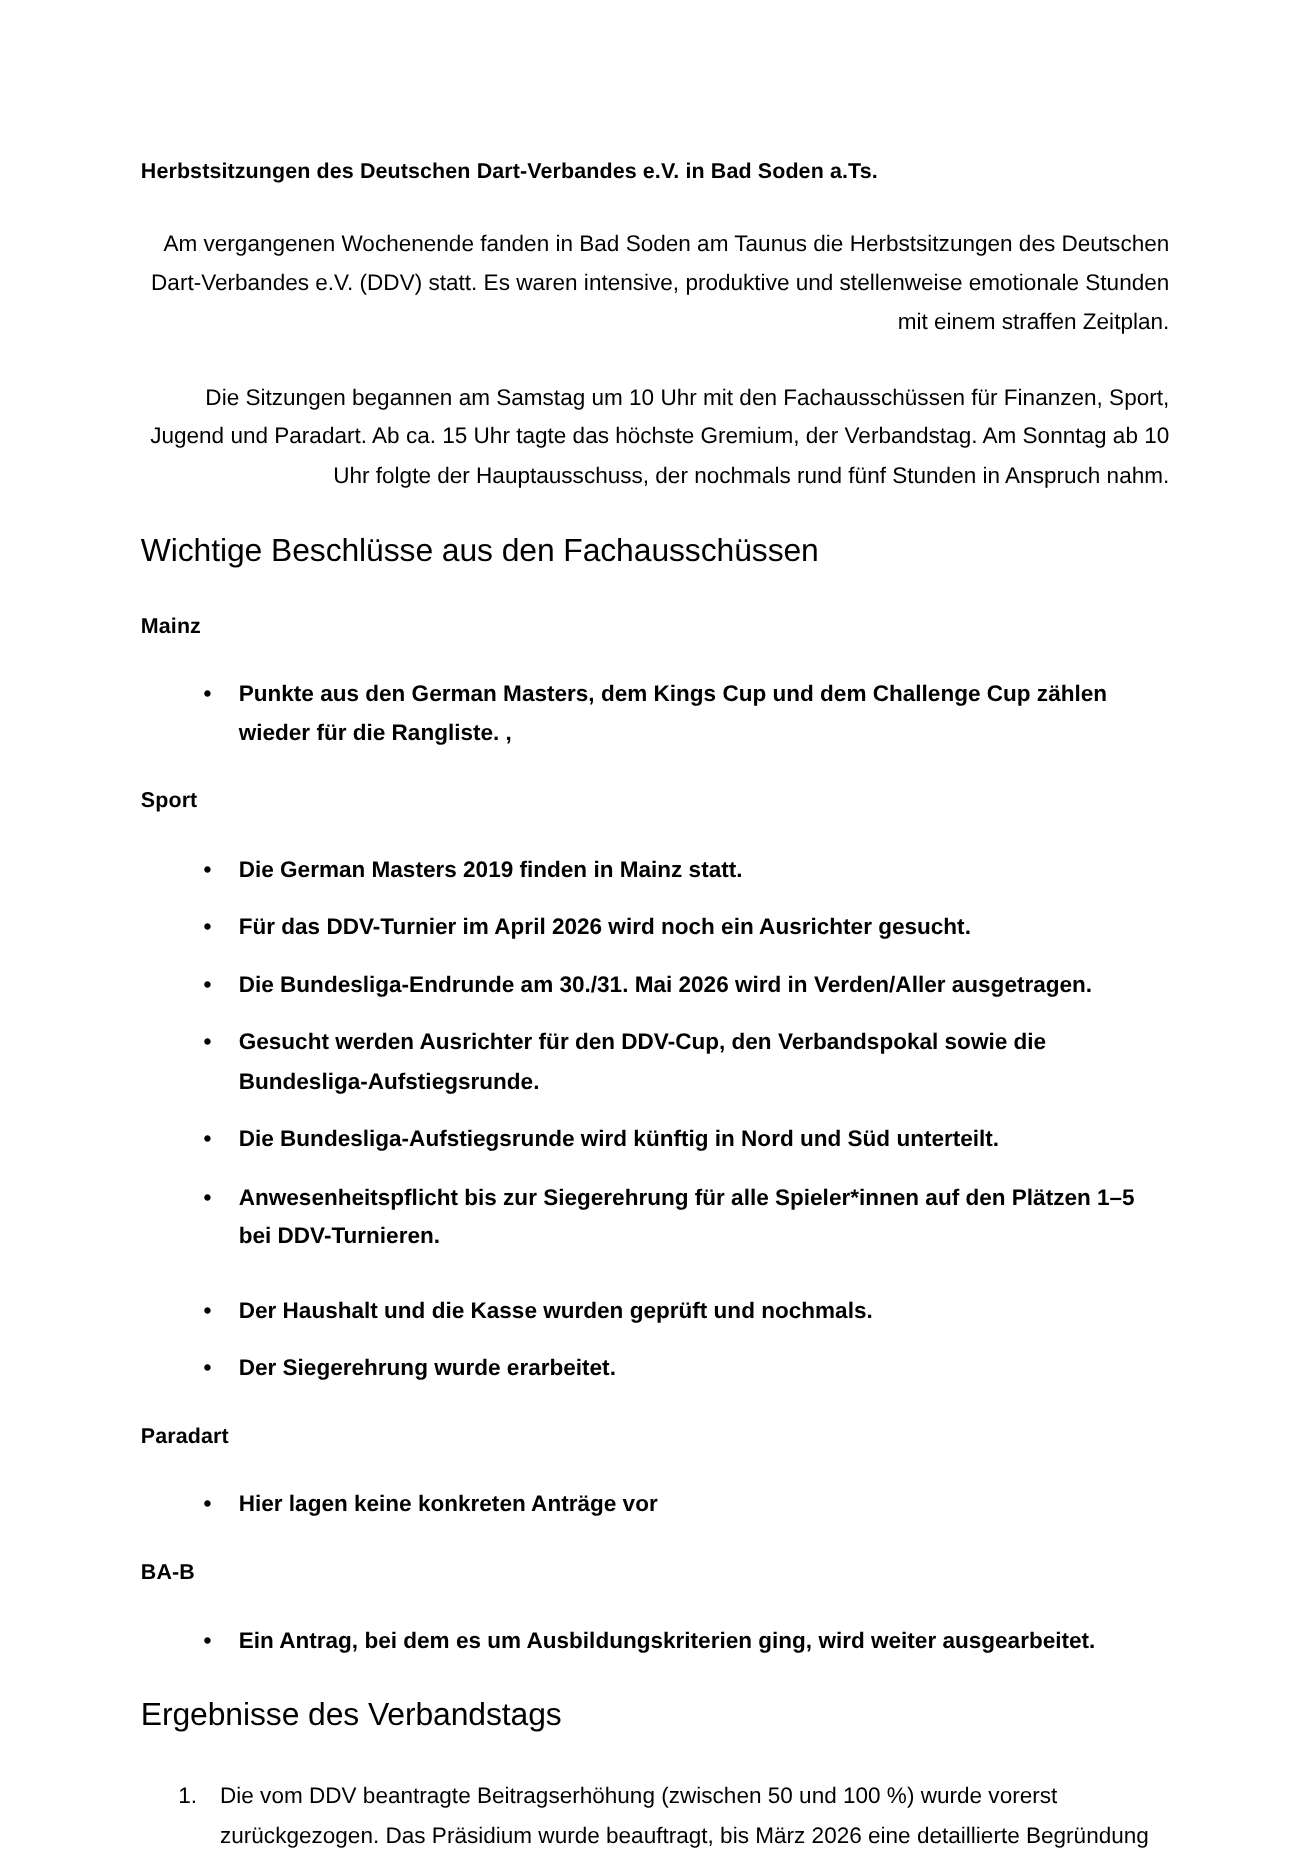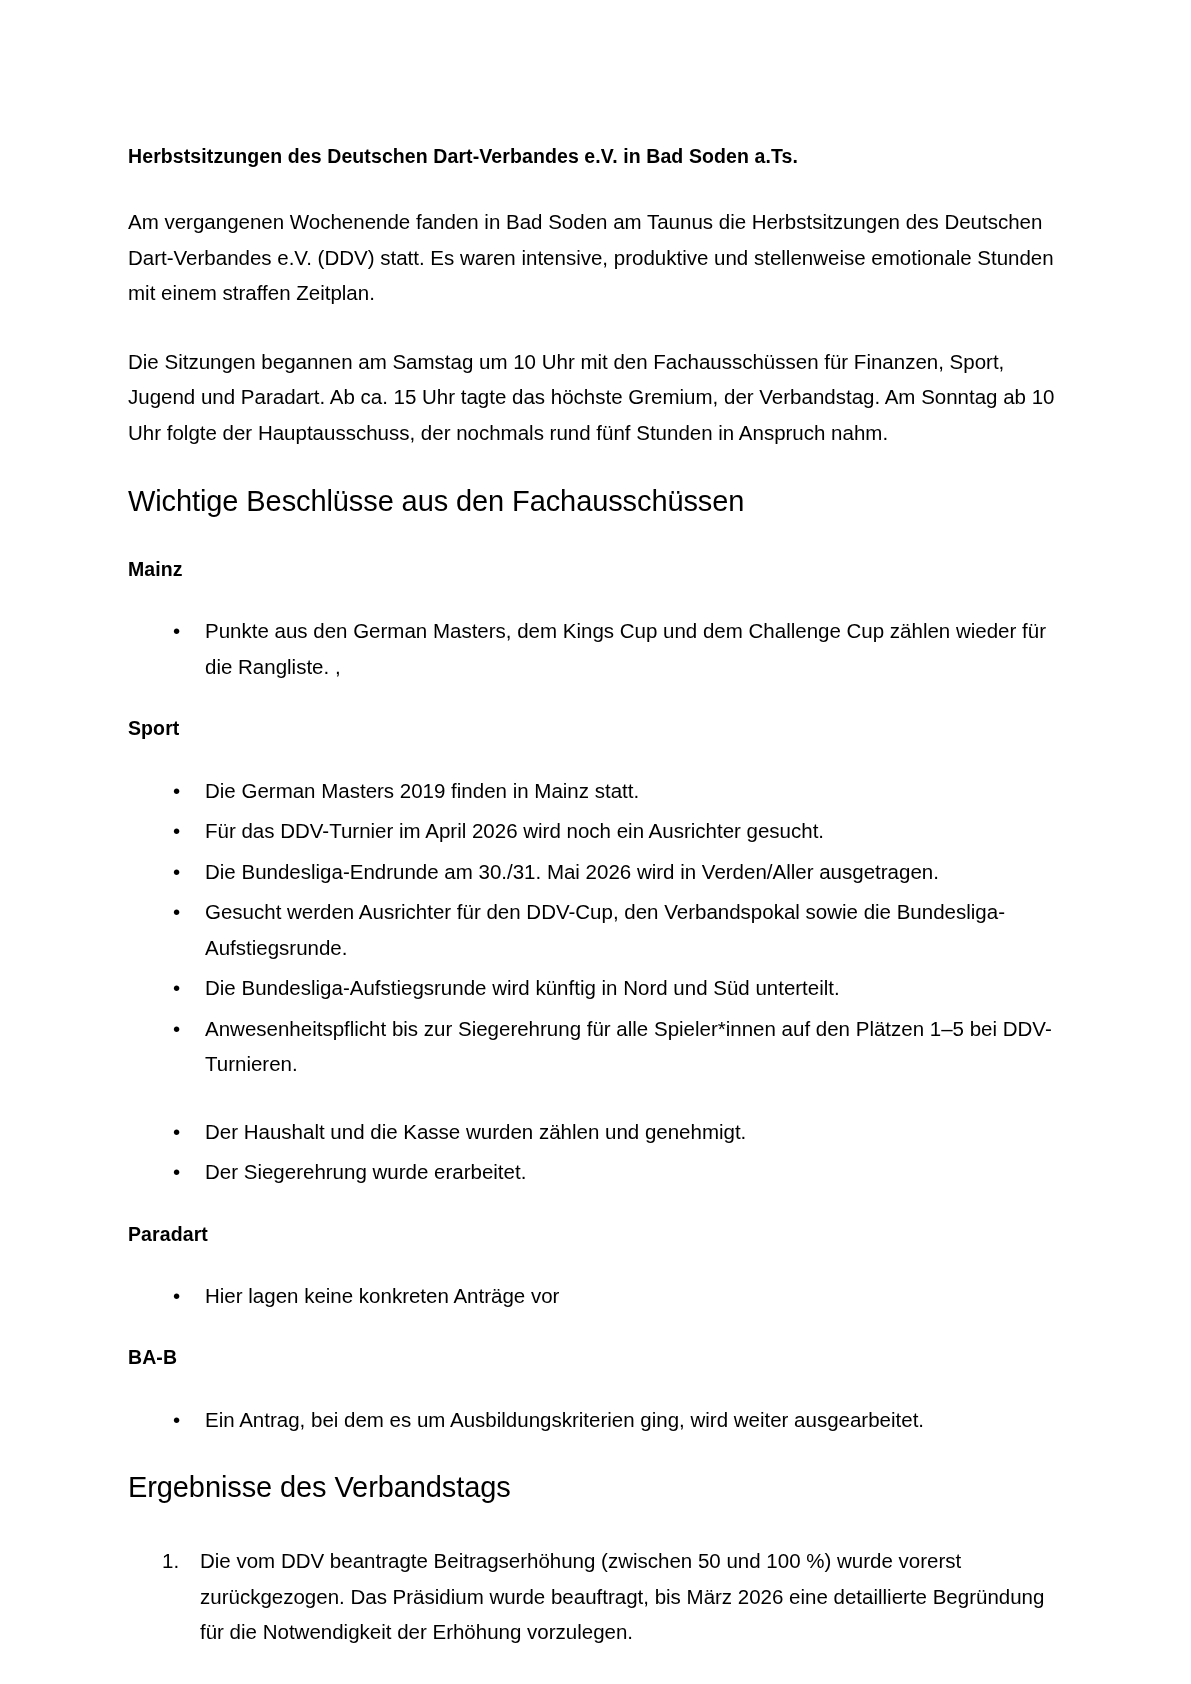--- a/index.html
+++ b/index.html
@@ -32,21 +32,21 @@
     font-weight: bold;
     line-height: 1.45;
     letter-spacing: 0.1px;
     margin: 0 0 34px 0;
   }
   p.para {
     font-size: 20.5px;
     font-weight: normal;
     line-height: 35.5px;
     margin: 2px 0 33px 0;
-    text-align: left;
+    text-align: right;
   }
   h1.section-heading {
     font-size: 29px;
     font-weight: normal;
     line-height: 1.3;
     letter-spacing: -0.1px;
     margin: 0 0 36px 0;
   }
   h2.sub-heading {
     font-size: 19.5px;
@@ -60,21 +60,22 @@
   ul.bullets {
     list-style: none;
     margin: 0 0 32px 0;
     padding: 0;
   }
   ul.bullets > li {
     position: relative;
     font-size: 20.5px;
     line-height: 35.5px;
     padding-left: 72px;
-    margin: 5px;
+    margin: 17px;
+    font-weight: bold;
   }
   ul.bullets > li::before {
     content: "\2022";
     position: absolute;
     left: 40px;
     top: 0;
     font-size: 20.5px;
     line-height: 35.5px;
   }
   ol.numbered {
@@ -132,21 +133,21 @@
       <li>Die German Masters 2019 finden in Mainz statt.</li>
       <li>Für das DDV-Turnier im April 2026 wird noch ein Ausrichter gesucht.</li>
       <li>Die Bundesliga-Endrunde am 30./31. Mai 2026 wird in Verden/Aller ausgetragen.</li>
       <li>Gesucht werden Ausrichter für den DDV-Cup, den Verbandspokal sowie die Bundesliga-Aufstiegsrunde.</li>
       <li>Die Bundesliga-Aufstiegsrunde wird künftig in Nord und Süd unterteilt.</li>
       <li>Anwesenheitspflicht bis zur Siegerehrung für alle Spieler*innen auf den Plätzen 1–5 bei DDV-Turnieren.</li>
     </ul>
 
 
     <ul class="bullets">
-      <li>Der Haushalt und die Kasse wurden zählen und genehmigt.</li>
+      <li>Der Haushalt und die Kasse wurden geprüft und nochmals.</li>
       <li>Der Siegerehrung wurde erarbeitet.</li>
     </ul>
 
     <h2 class="sub-heading">Paradart</h2>
 
     <ul class="bullets">
       <li>Hier lagen keine konkreten Anträge vor</li>
     </ul>
 
     <h2 class="sub-heading">BA-B</h2>

